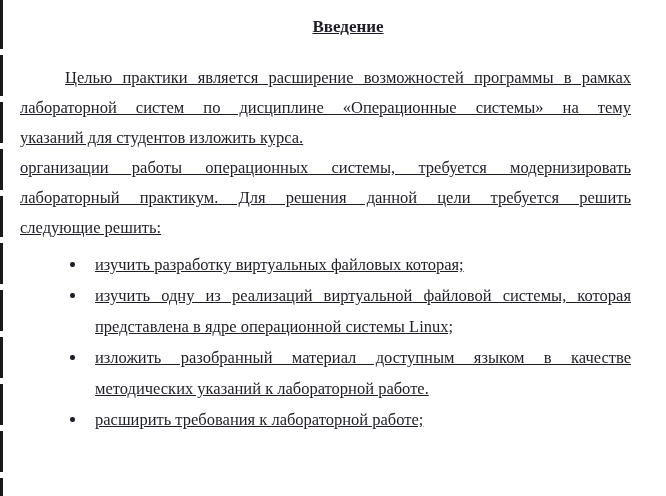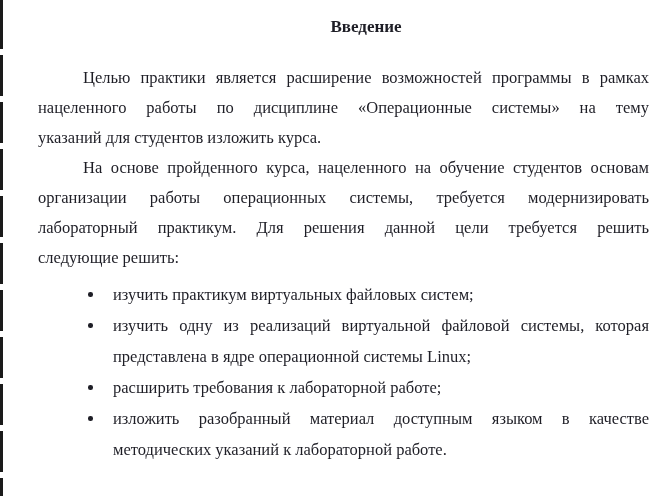--- a/index.html
+++ b/index.html
@@ -18,21 +18,21 @@
   }
   .scan-edge{
     position:absolute;left:0;top:0;width:3px;height:496px;
     background:repeating-linear-gradient(180deg,
       var(--scan-edge) 0px, var(--scan-edge) 41px,
       var(--background) 41px, var(--background) 47px);
     background-position:0 8px;
     filter:blur(.4px);
   }
   .content{
-    position:absolute;left:38px;top:16px;width:611px;
+    position:absolute;left:20px;top:16px;width:611px;text-decoration:underline;
   }
   .doc-title{
     margin:0;
     font-size:17px;
     font-weight:bold;
     line-height:22px;
     text-align:center;
     text-indent:45px; 
   }
   .paragraphs{margin-top:25px;}
@@ -62,45 +62,44 @@
 
 <div class="scan-edge"></div>
 
 <div class="content">
 
   <h1 class="doc-title">Введение</h1>
 
   <div class="paragraphs">
     <p class="para">
       <span class="line jline first" style="display:block">Целью практики является расширение возможностей программы в рамках</span>
-      <span class="line jline" style="display:block">нацеленного работы по дисциплине «Операционные системы» на тему</span>
+      <span class="line jline" style="display:block">лабораторной систем по дисциплине «Операционные системы» на тему</span>
       <span class="line lline" style="display:block">указаний для студентов изложить курса.</span>
     </p>
     <p class="para">
-      <span class="line jline first" style="display:block">На основе пройденного курса, нацеленного на обучение студентов основам</span>
       <span class="line jline" style="display:block">организации работы операционных системы, требуется модернизировать</span>
       <span class="line jline" style="display:block">лабораторный практикум. Для решения данной цели требуется решить</span>
       <span class="line lline" style="display:block">следующие решить:</span>
     </p>
   </div>
 
   <div class="task-list">
     <div class="li">
       <span class="bullet-icon"></span>
-      <span class="line lline" style="display:block">изучить практикум виртуальных файловых систем;</span>
+      <span class="line lline" style="display:block">изучить разработку виртуальных файловых которая;</span>
     </div>
     <div class="li">
       <span class="bullet-icon"></span>
       <span class="line jline" style="display:block">изучить одну из реализаций виртуальной файловой системы, которая</span>
       <span class="line lline" style="display:block">представлена в ядре операционной системы Linux;</span>
     </div>
     <div class="li">
       <span class="bullet-icon"></span>
-      <span class="line lline" style="display:block">расширить требования к лабораторной работе;</span>
+      <span class="line jline" style="display:block">изложить разобранный материал доступным языком в качестве</span>
+      <span class="line lline" style="display:block">методических указаний к лабораторной работе.</span>
     </div>
     <div class="li">
       <span class="bullet-icon"></span>
-      <span class="line jline" style="display:block">изложить разобранный материал доступным языком в качестве</span>
-      <span class="line lline" style="display:block">методических указаний к лабораторной работе.</span>
+      <span class="line lline" style="display:block">расширить требования к лабораторной работе;</span>
     </div>
   </div>
 
 </div>
 
 </body></html>

